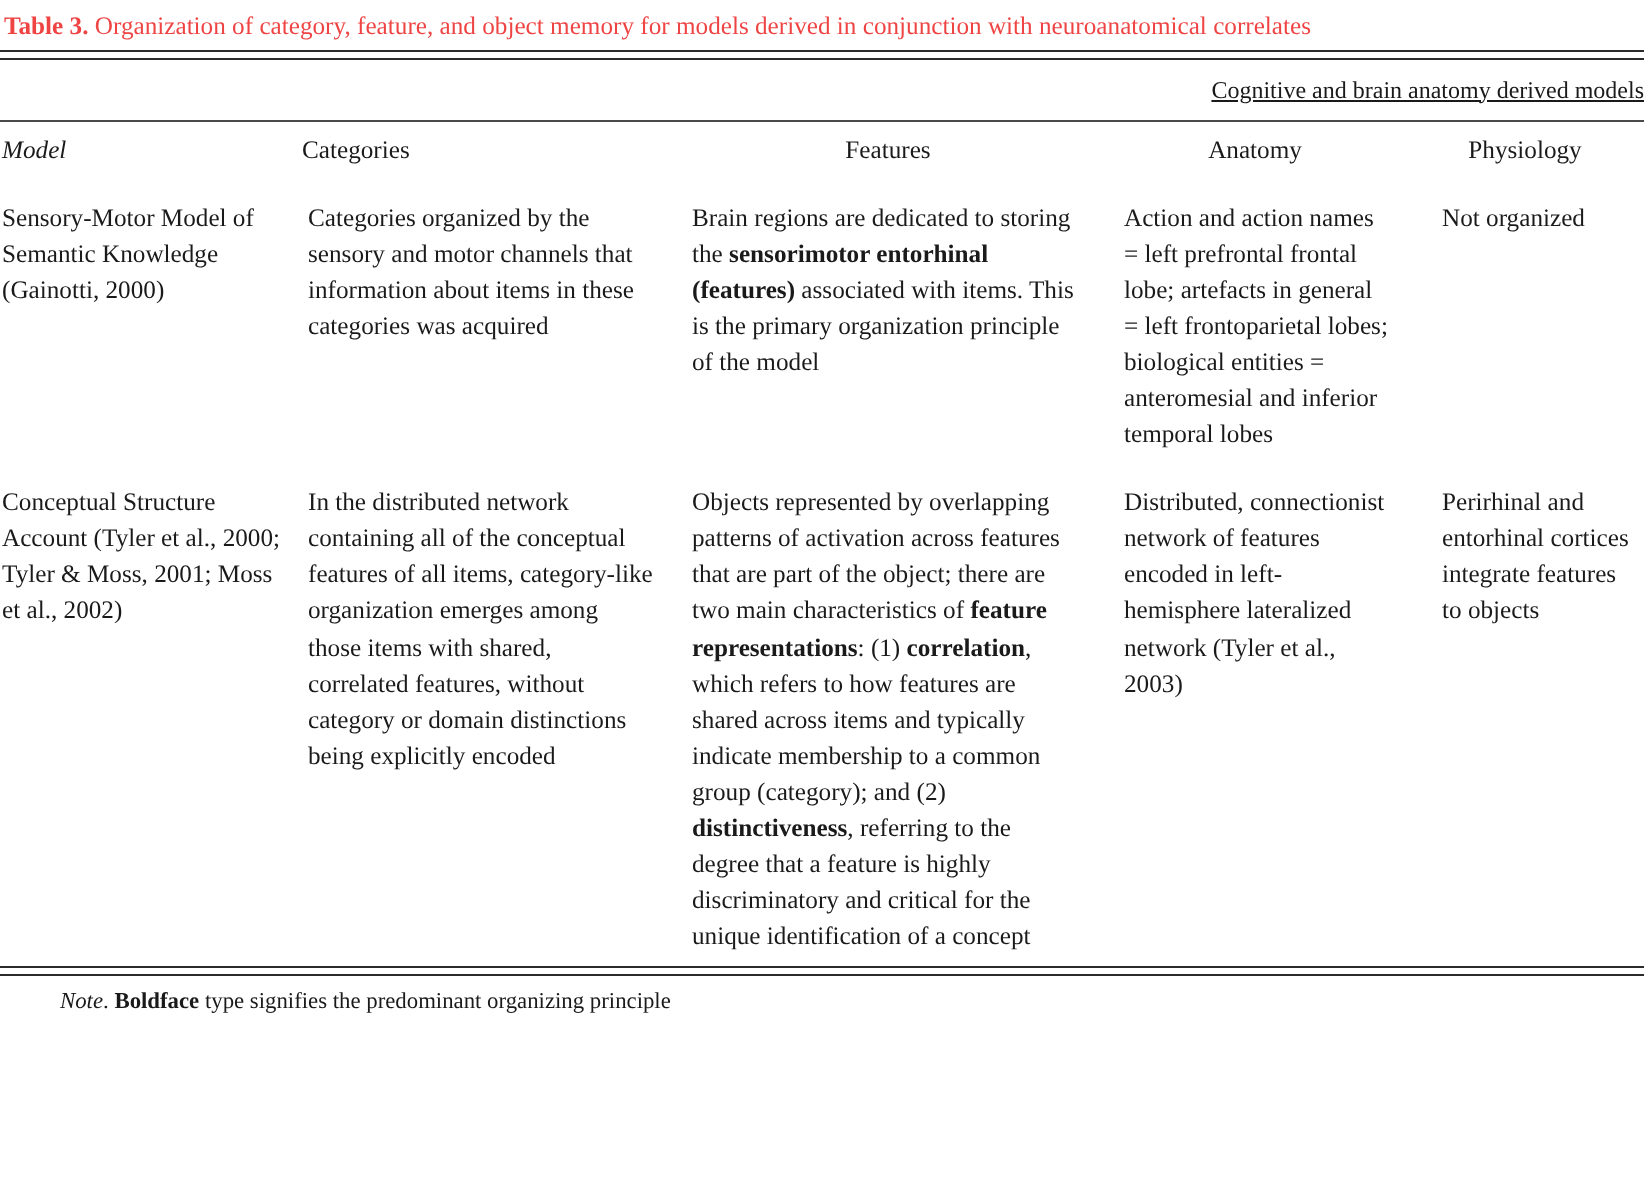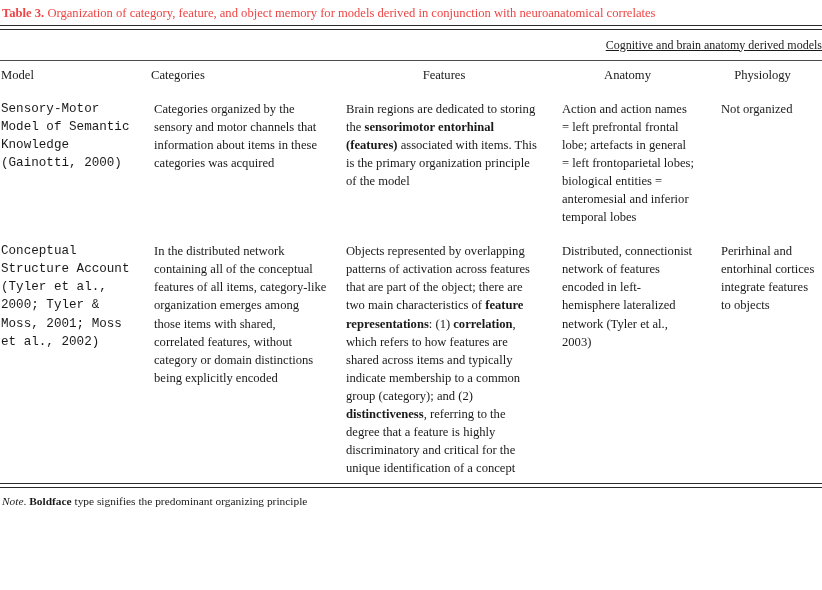--- a/index.html
+++ b/index.html
@@ -62,48 +62,49 @@
   table.main col.c-anatomy    { width: 155px; }
   table.main col.c-physiology { width: 117px; }
 
   thead th {
     font-size: 12.6px;
     font-weight: normal;
     line-height: 16px;
     padding: 6px 0 6px 0;
     vertical-align: bottom;
   }
-  th.h-model      { text-align: left;   padding-left: 1px; }
+  th.h-model      { text-align: left;   padding-left: 1px; font-style: italic; }
   th.h-categories { text-align: left; }
   th.h-features   { text-align: center; }
   th.h-anatomy    { text-align: center; }
   th.h-physiology { text-align: center; padding-right: 2px; }
 
   tbody td {
     font-size: 12.6px;
     line-height: 18.1px;
     vertical-align: top;
     padding: 0;
     padding-right: 10px;
     text-align: left;
   }
   tbody tr.row-1 td { padding-top: 11px; }
   tbody tr.row-2 td { padding-top: 16px; padding-bottom: 6px; }
 
-  td.t-model      { padding-left: 1px; font-family: Liberation Mono, monospace; }
+  td.t-model      { padding-left: 1px; }
   td.t-categories { padding-left: 3px; }
   td.t-features   { padding-left: 8px; padding-right: 8px; }
   td.t-anatomy    { padding-left: 12px; }
   td.t-physiology { padding-left: 16px; padding-right: 2px; }
 
   
   .note {
     font-size: 11.4px;
     line-height: 15px;
     padding: 6px 2px 3px 2px;
+    margin-left: 28px;
   }
   .note .note-lead { font-style: italic; }
   .note .note-bold { font-weight: bold; }
 
   b.em { font-weight: bold; }
 </style>
 </head>
 <body>
 
 <div class="table-wrap">

